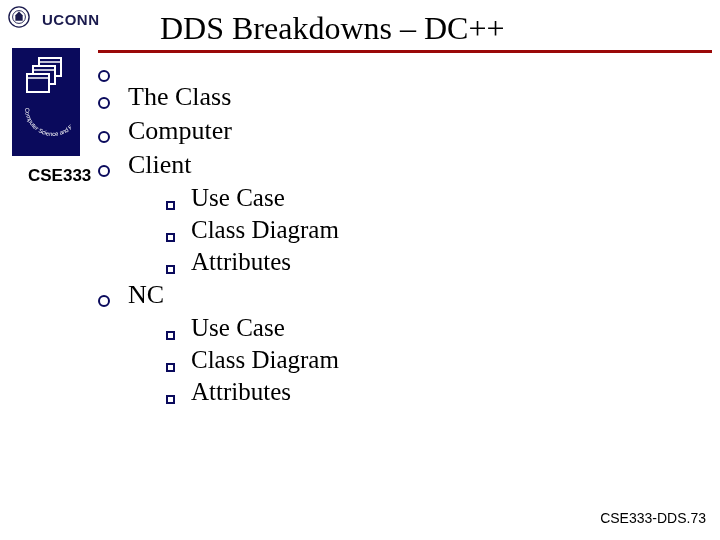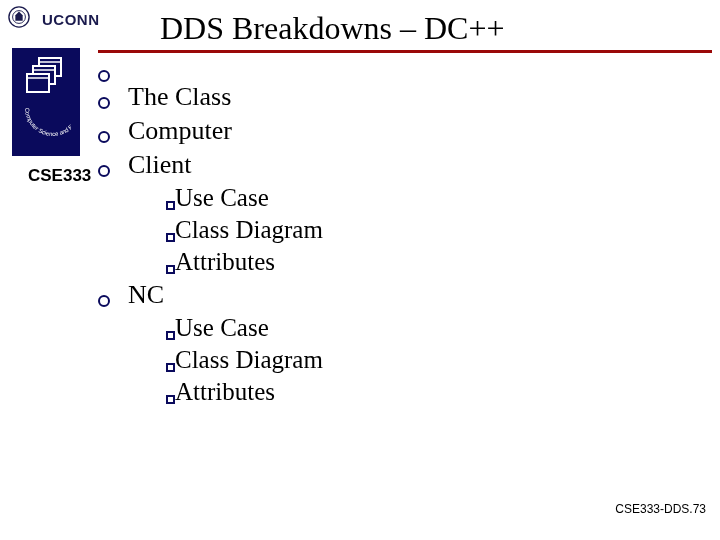--- a/index.html
+++ b/index.html
@@ -99,40 +99,41 @@
     font-size: 26px;
     color: #000;
   }
   .sublist {
     margin-left: 68px;
     margin-bottom: 4px;
   }
   .item-l2 {
     display: flex;
     align-items: baseline;
+    gap: 16px;
     margin-bottom: 4px;
   }
   .bullet-square {
     width: 9px;
     height: 9px;
     border: 2px solid #0a0a5c;
     flex-shrink: 0;
     position: relative;
     top: 4px;
   }
   .item-l2-text {
     font-size: 25px;
     color: #000;
   }
   .footer {
     position: absolute;
-    bottom: 24px;
+    bottom: 14px;
     right: 14px;
     font-family: Arial, sans-serif;
-    font-size: 12px;
+    font-size: 14px;
     color: #000;
   }
 </style>
 </head>
 <body>
 
 <div class="header-logo">
   <svg class="uconn-seal" viewBox="0 0 24 24">
     <circle cx="12" cy="12" r="11" fill="none" stroke="#1a1a4d" stroke-width="1.5"></circle>
     <circle cx="12" cy="12" r="7" fill="none" stroke="#1a1a4d" stroke-width="1"></circle>

